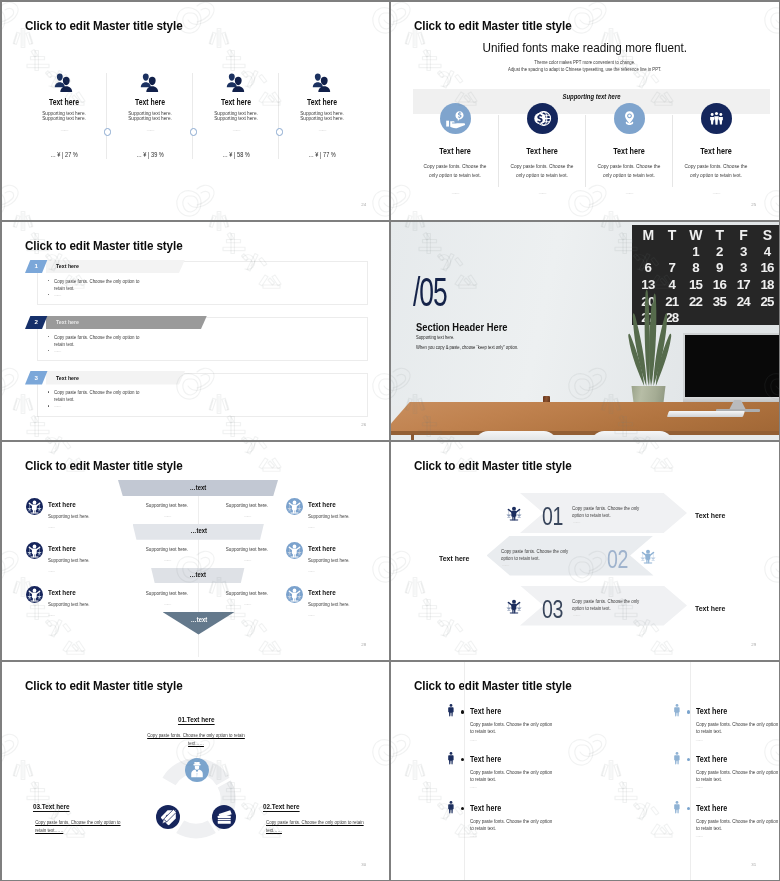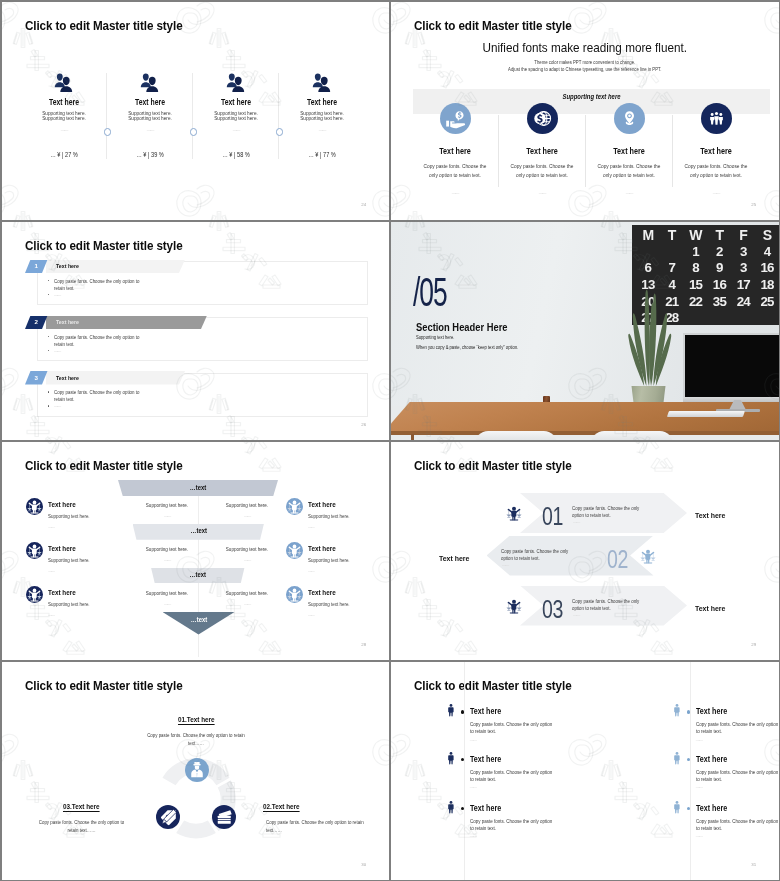--- a/index.html
+++ b/index.html
@@ -133,24 +133,24 @@
   .s6-dash{position:absolute;left:182px;top:27px;font-size:4.2px;color:#d3d3d3;letter-spacing:-1.2px;line-height:1;}
   .s6-lbl{position:absolute;left:304px;top:19px;font-size:8px;font-weight:bold;color:#111;line-height:1;transform:scaleX(.87);transform-origin:0 0;}
   
   .s7-ring{position:absolute;left:149px;top:90px;width:90px;height:90px;}
   .s7-ring svg{width:100%;height:100%;display:block;}
   .s7-c{position:absolute;width:24px;height:24px;border-radius:50%;}
   .s7-c svg{width:100%;height:100%;display:block;}
   .s7-c.top{left:183px;top:96px;background:#7ba4cd;}
   .s7-c.bl{left:154px;top:143px;background:#16255c;}
   .s7-c.br{left:210px;top:143px;background:#16255c;}
-  .s7-t{position:absolute;}
+  .s7-t{position:absolute;text-decoration:underline;}
   .s7-t.t1{left:104px;top:46px;width:180px;text-align:center;}
   .s7-t.t2{left:258px;top:133px;width:120px;text-align:left;}
-  .s7-t.t3{left:28px;top:133px;width:103px;text-align:center;}
+  .s7-t.t3{left:28px;top:133px;width:103px;text-align:left;}
   .s7-h{font-size:7.4px;font-weight:bold;color:#111;line-height:1;text-decoration:underline;text-underline-offset:2.2px;text-decoration-thickness:0.6px;display:inline-block;transform:scaleX(.86);}
   .s7-b{font-size:4.9px;color:#3a3a3a;line-height:8.2px;margin-top:6px;transform:scaleX(.9);}
   .s7-t.t1 .s7-b{padding:0 31px;}
   
   .s8-vline{position:absolute;top:0;width:0.8px;height:100%;background:#ededed;}
   .s8-item{position:absolute;width:190px;height:46px;}
   .s8-ico{position:absolute;left:0;top:0.5px;width:8px;height:14.5px;}
   .s8-ico svg{width:100%;height:100%;display:block;}
   .s8-dot{position:absolute;left:13.7px;top:7.5px;width:3.8px;height:3.8px;border-radius:50%;background:#111;}
   .s8-dot.lt{background:#7ba4cd;}

